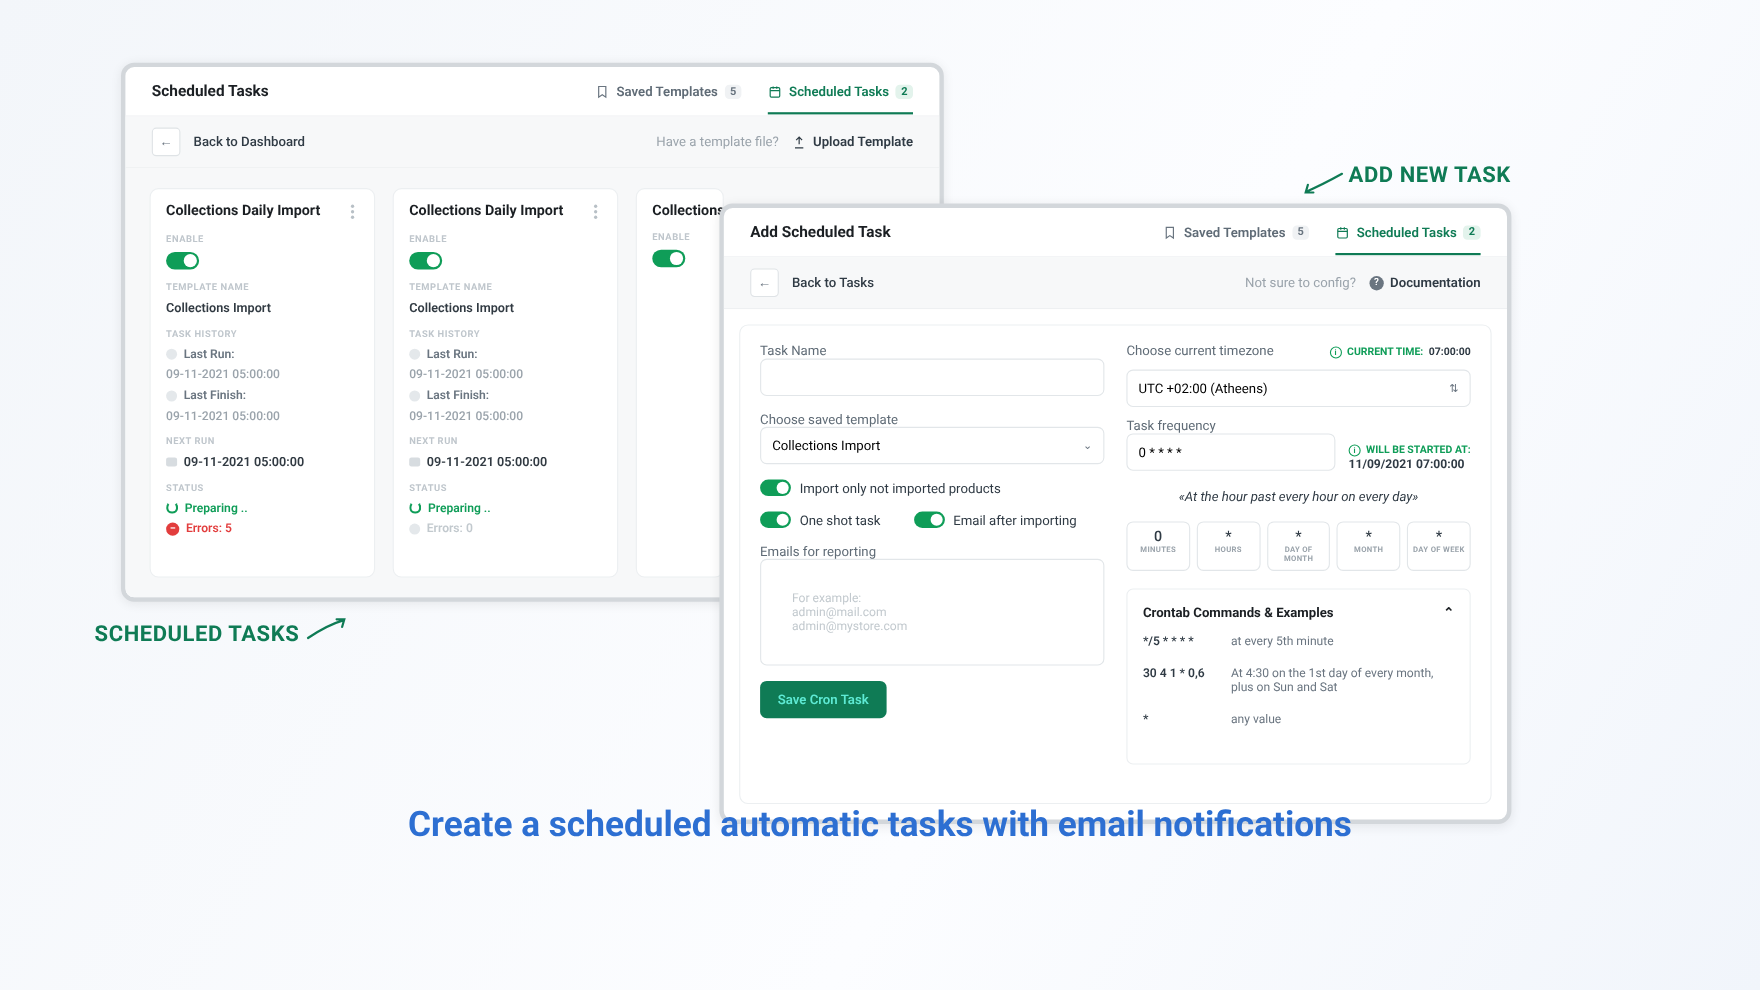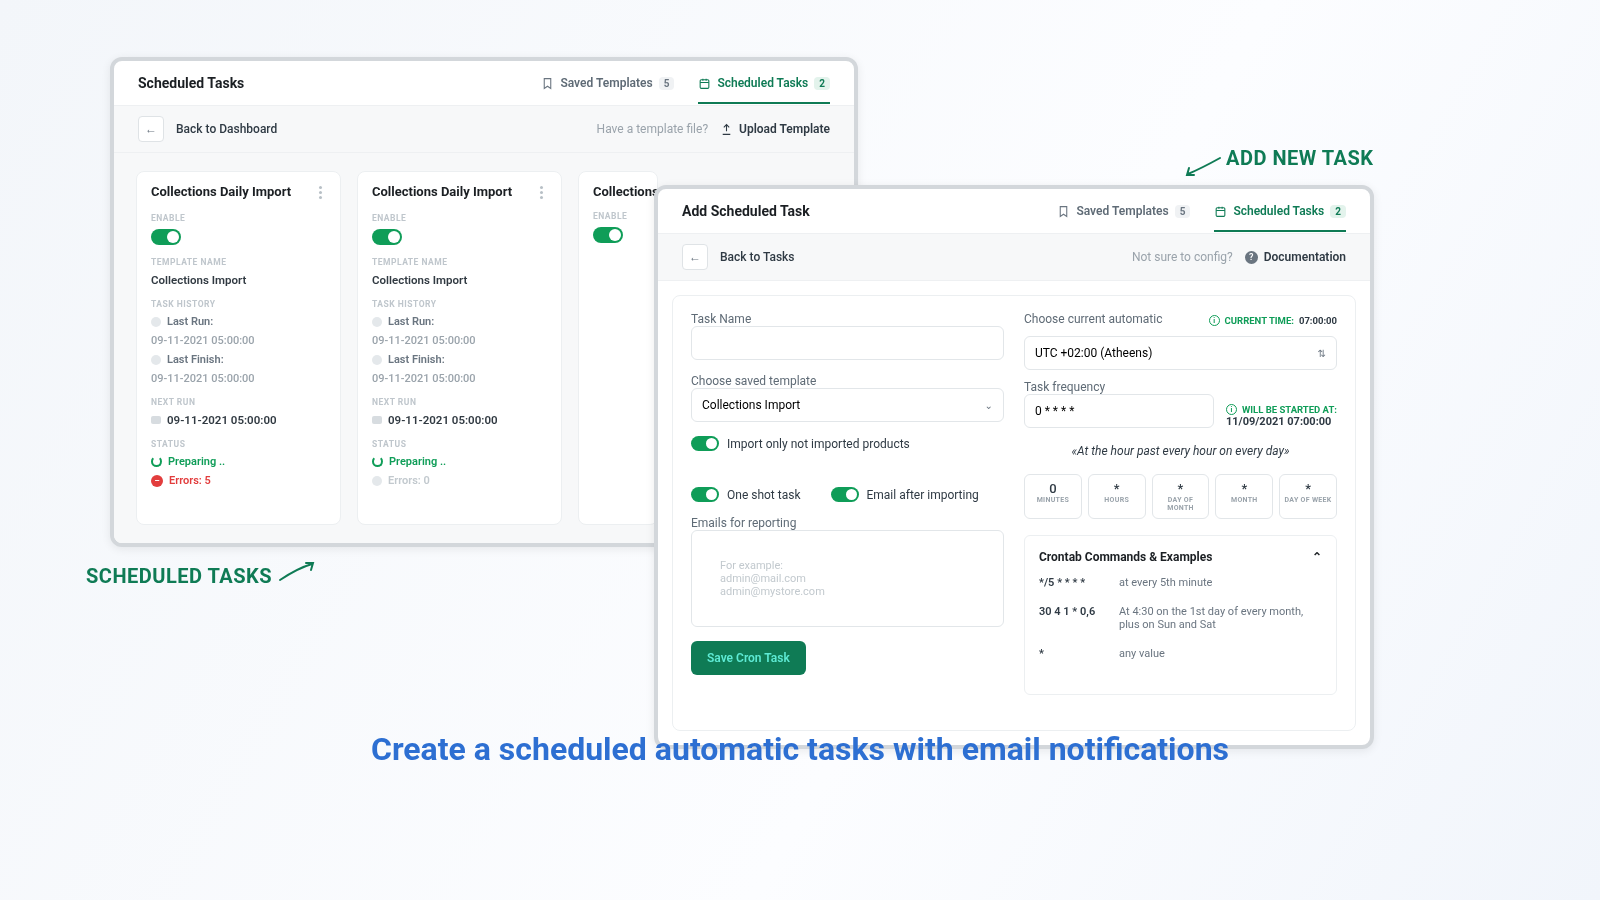--- a/index.html
+++ b/index.html
@@ -246,42 +246,42 @@
           <div class="f-label">Choose saved template</div>
           <div class="f-input sel">
             <span>Collections Import</span>
             <span class="chev">⌄</span>
           </div>
         </div>
         <div class="tog-row">
             <div class="tog-sm"></div>
             <span>Import only not imported products</span>
           </div>
-        <div style="display:flex; gap:30px;margin-top:22px;">
+        <div style="display:flex; gap:30px;">
           <div class="tog-row">
               <div class="tog-sm"></div>
               <span>One shot task</span>
             </div>
           <div class="tog-row">
               <div class="tog-sm"></div>
               <span>Email after importing</span>
             </div>
         </div>
         <div>
           <div class="f-label">Emails for reporting</div>
           <div class="textarea">For example:
 admin@mail.com
 admin@mystore.com</div>
         </div>
         <div><button class="btn-primary">Save Cron Task</button></div>
       </div>
 
       <div class="col-right">
         <div style="display:flex; justify-content:space-between; align-items:flex-end;">
-          <div class="f-label">Choose current automatic</div>
+          <div class="f-label">Choose current timezone</div>
           <div class="info-chip">
             <span class="info-ic">i</span>
             <span>CURRENT TIME:</span>
             <span style="color:#2f3a44">07:00:00</span>
           </div>
         </div>
         <div class="f-input sel">
           <span>UTC +02:00 (Atheens)</span>
           <span class="chev">⇅</span>
         </div>

